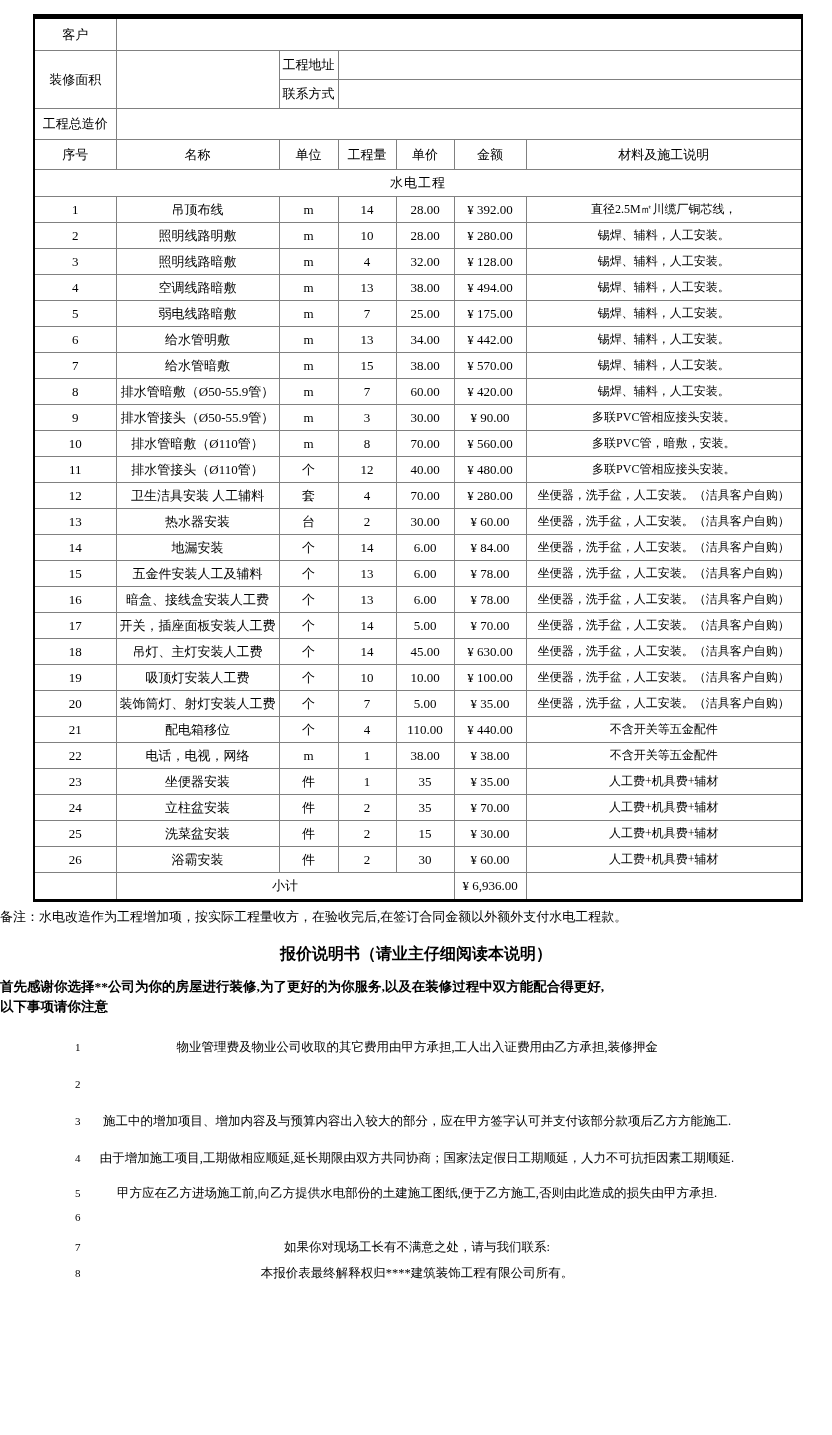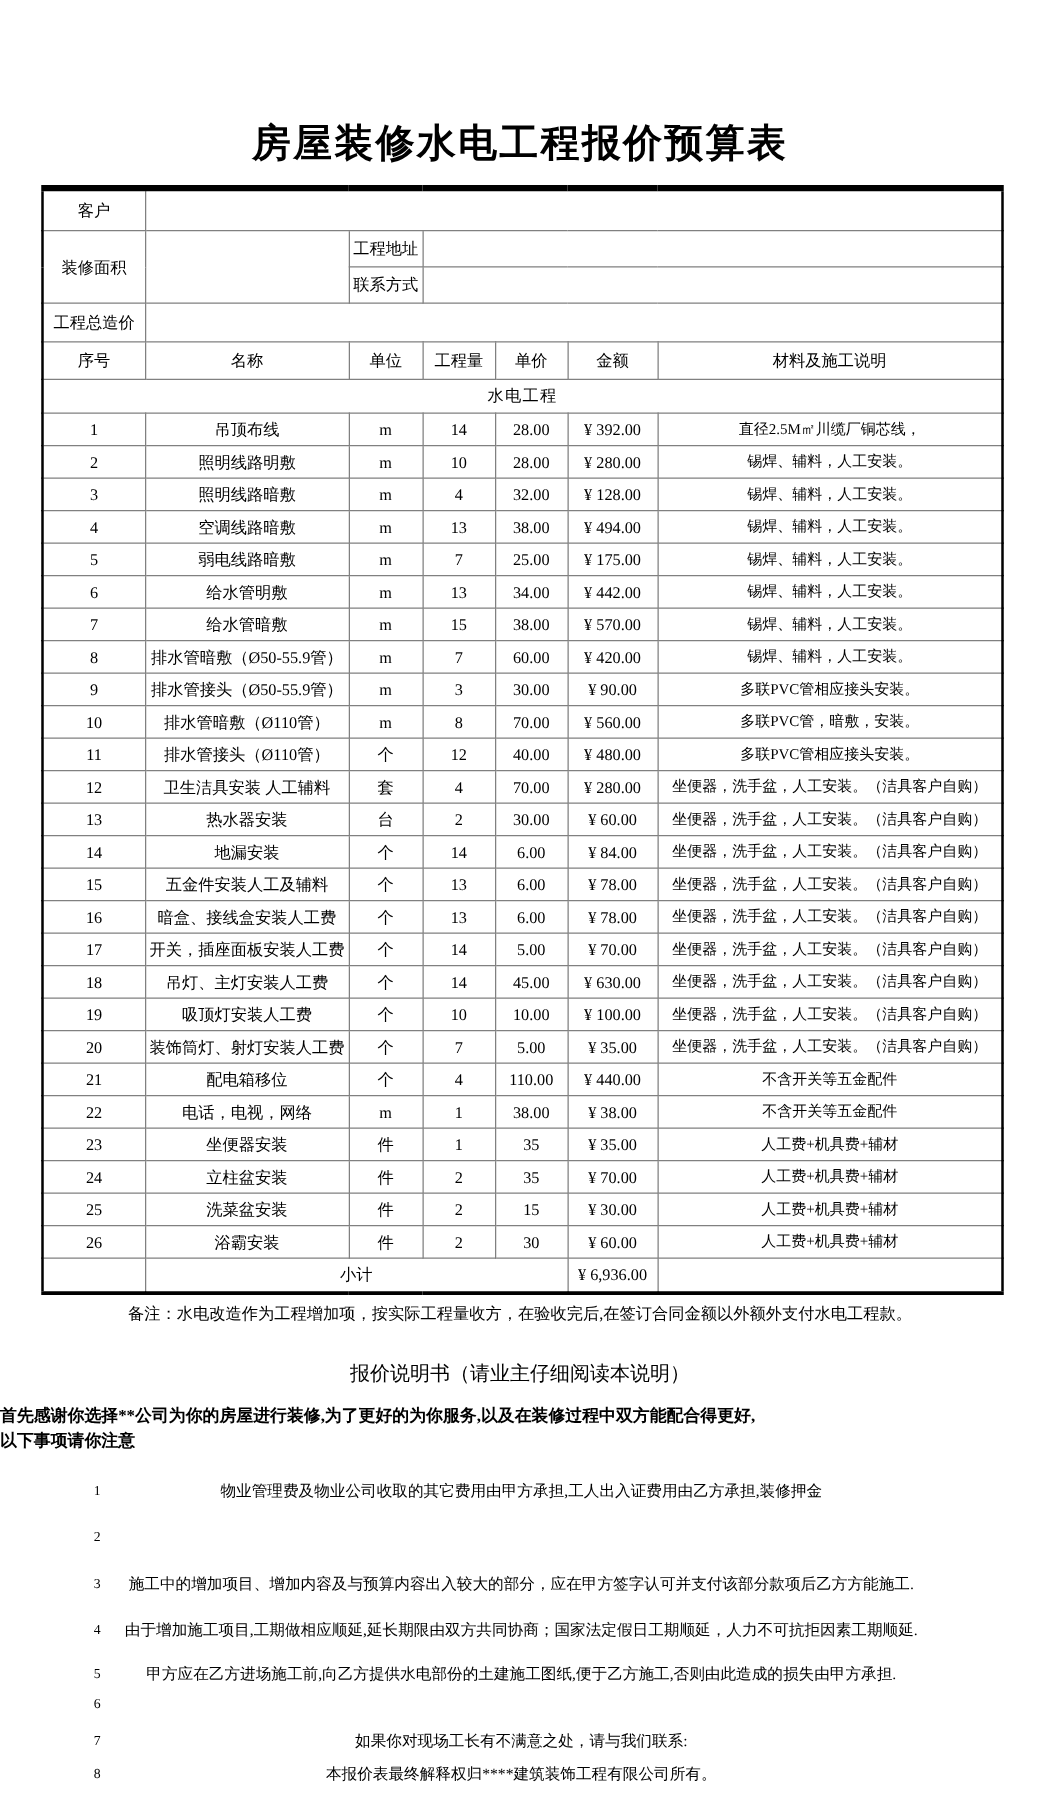--- a/index.html
+++ b/index.html
@@ -41,29 +41,28 @@
   .r-addr td, .r-contact td{height:28px;}
   .r-total td{height:30px;margin-top:36px;}
   .r-cols th{height:29px;font-weight:bold;font-size:14px;}
   .r-section td{height:26px;font-weight:bold;font-size:16px;letter-spacing:1px;}
   .r-data td{height:25px;}
   .r-data td.note{font-size:12px;}
   .r-subtotal td{height:26px;border-top:2px solid #333;}
   .lbl{font-size:13px;}
   .remark{
     margin-top:6px;
-    text-align:center;
     font-size:13px;
     line-height:17px;
   }
   .notes-title{
-    margin-top:32px;
+    margin-top:20px;
     text-align:center;
     font-size:16px;
-    font-weight:normal;
+    font-weight:bold;
     line-height:18px;
   }
   .notes-intro{
     margin-top:14px;
     font-size:13.5px;
     font-weight:bold;
     line-height:20px;
   }
   .notes-list{
     margin:22px 0 0 33px;
@@ -85,21 +84,20 @@
     position:absolute;
     left:42px;top:0;
     font-size:11px;
   }
 </style>
 </head>
 <body>
 
 <div class="page">
 
-  <div class="title">房屋装修水电工程报价预算表</div>
 
   <table class="quote">
     <colgroup>
       <col style="width:82px">
         <col style="width:163px">
         <col style="width:59px">
       <col style="width:58px">
         <col style="width:58px">
         <col style="width:72px">
       <col style="width:276px">

